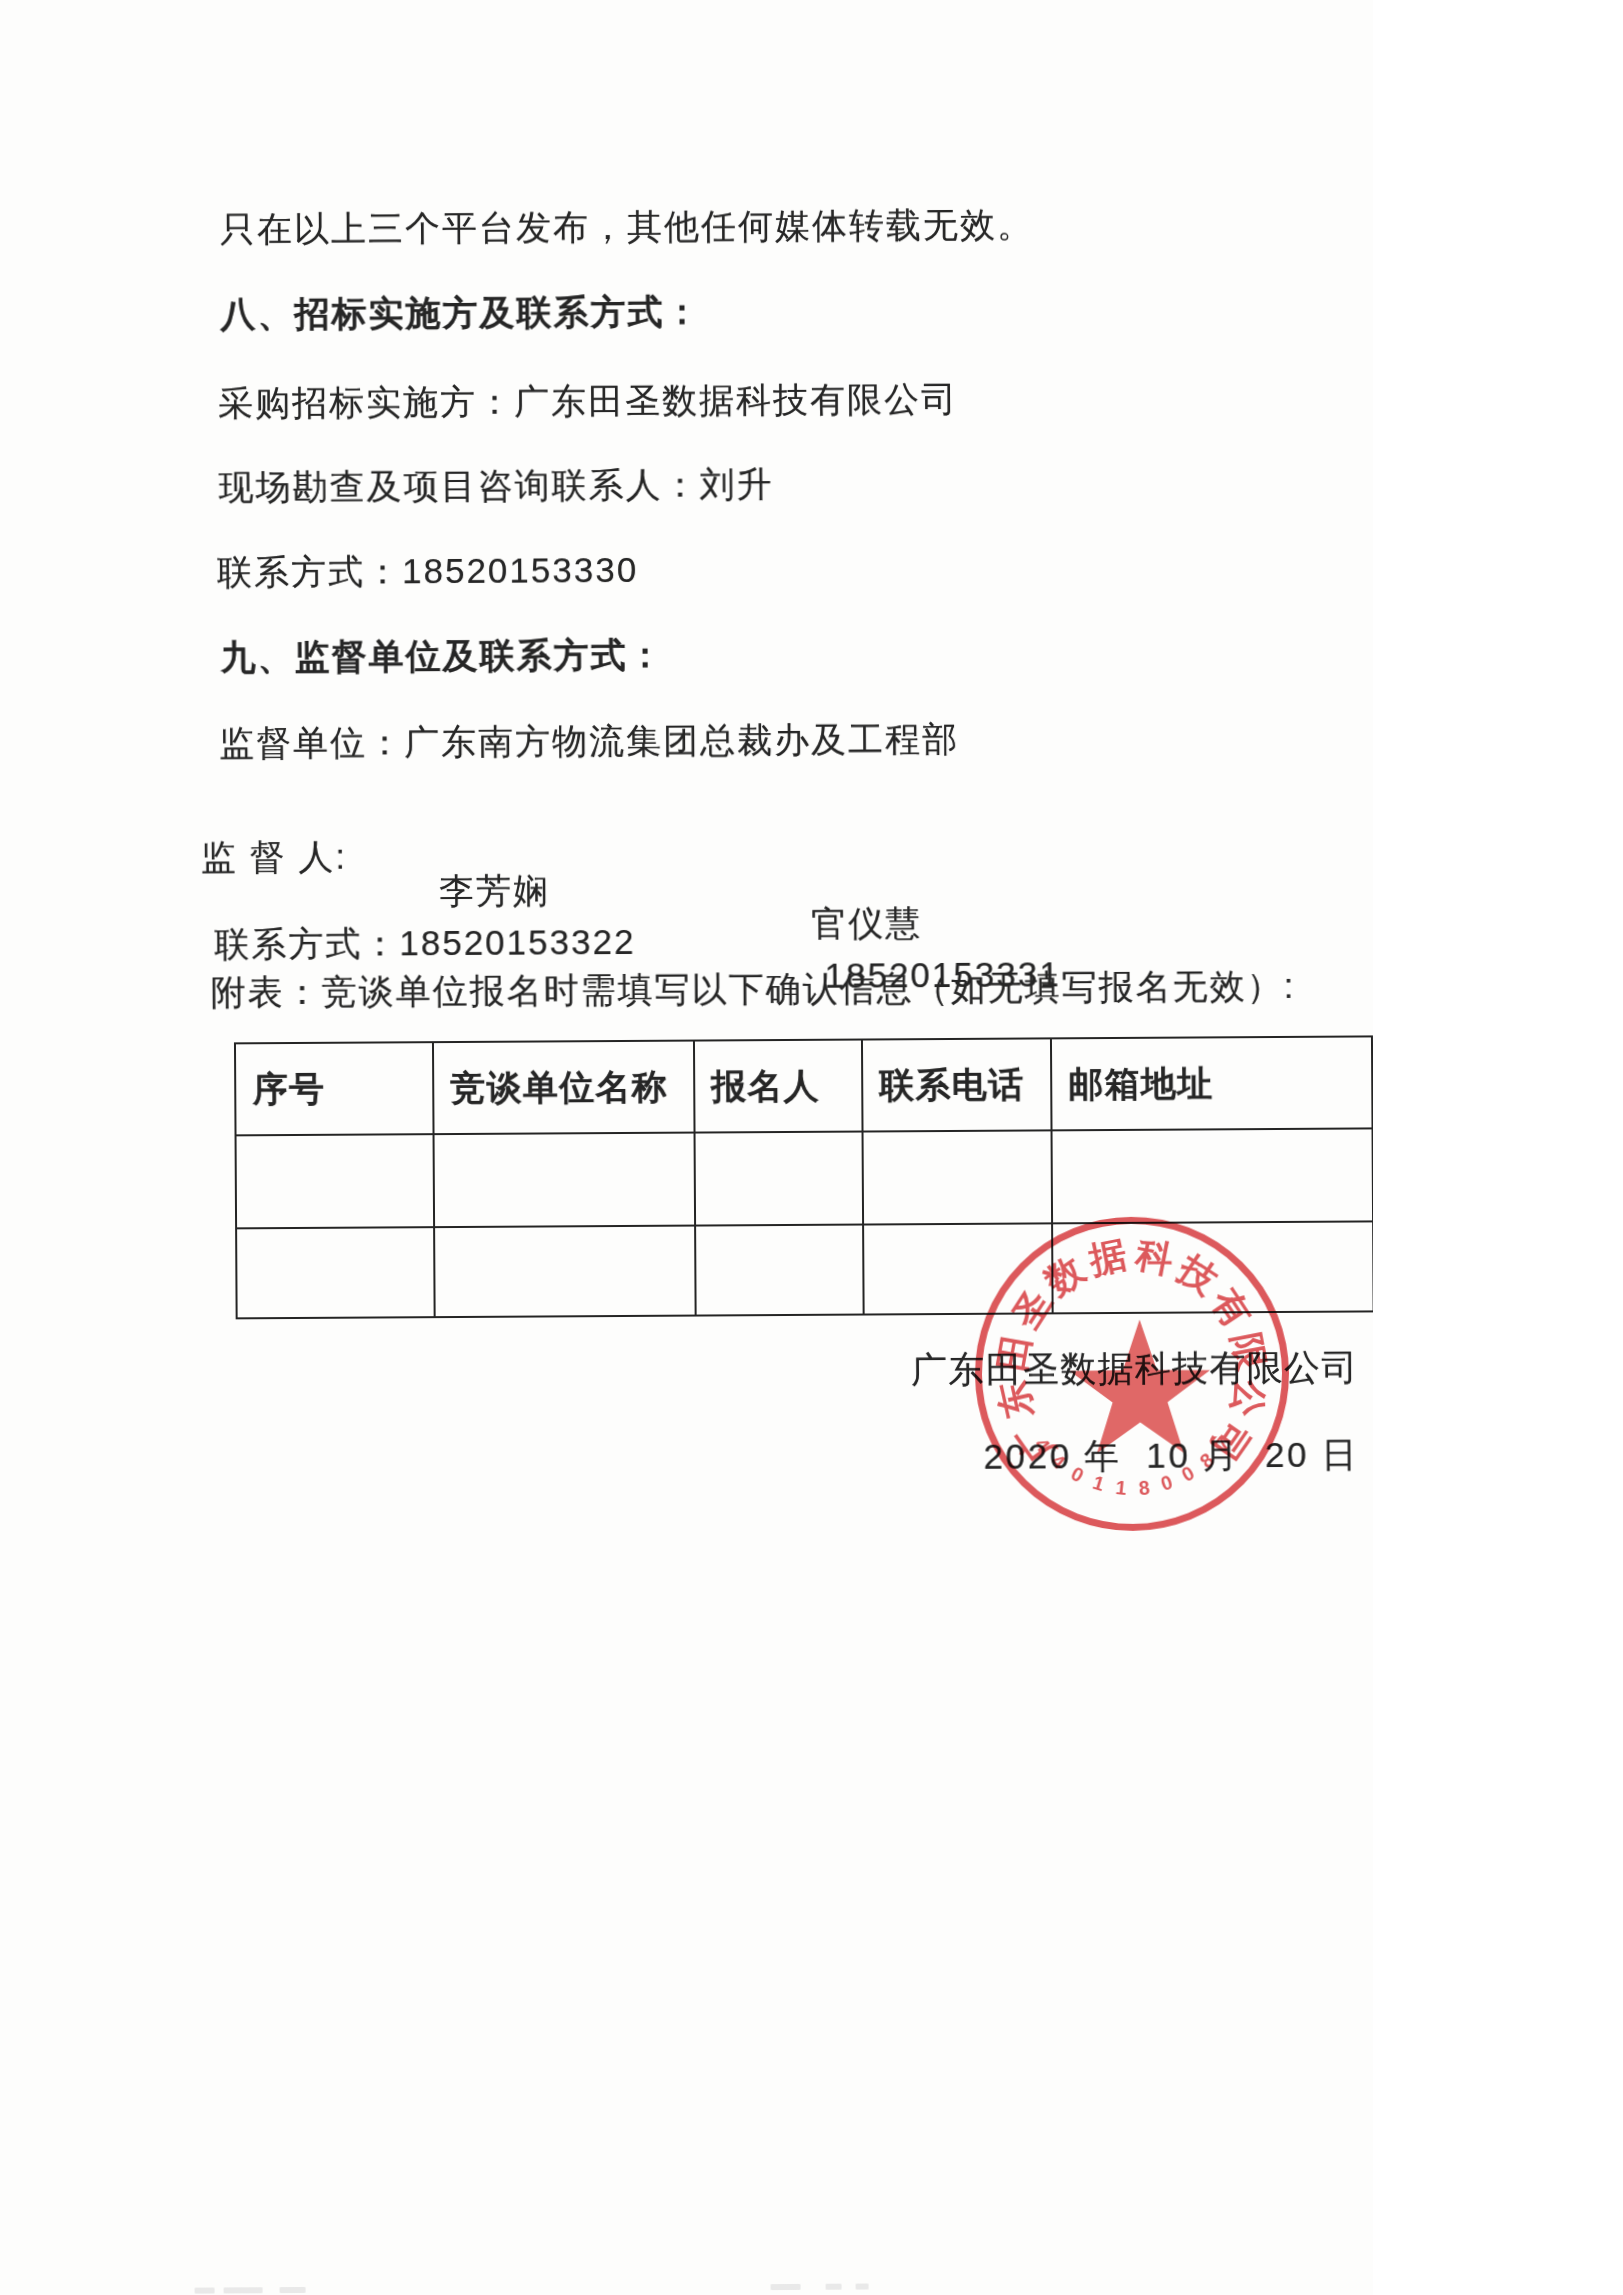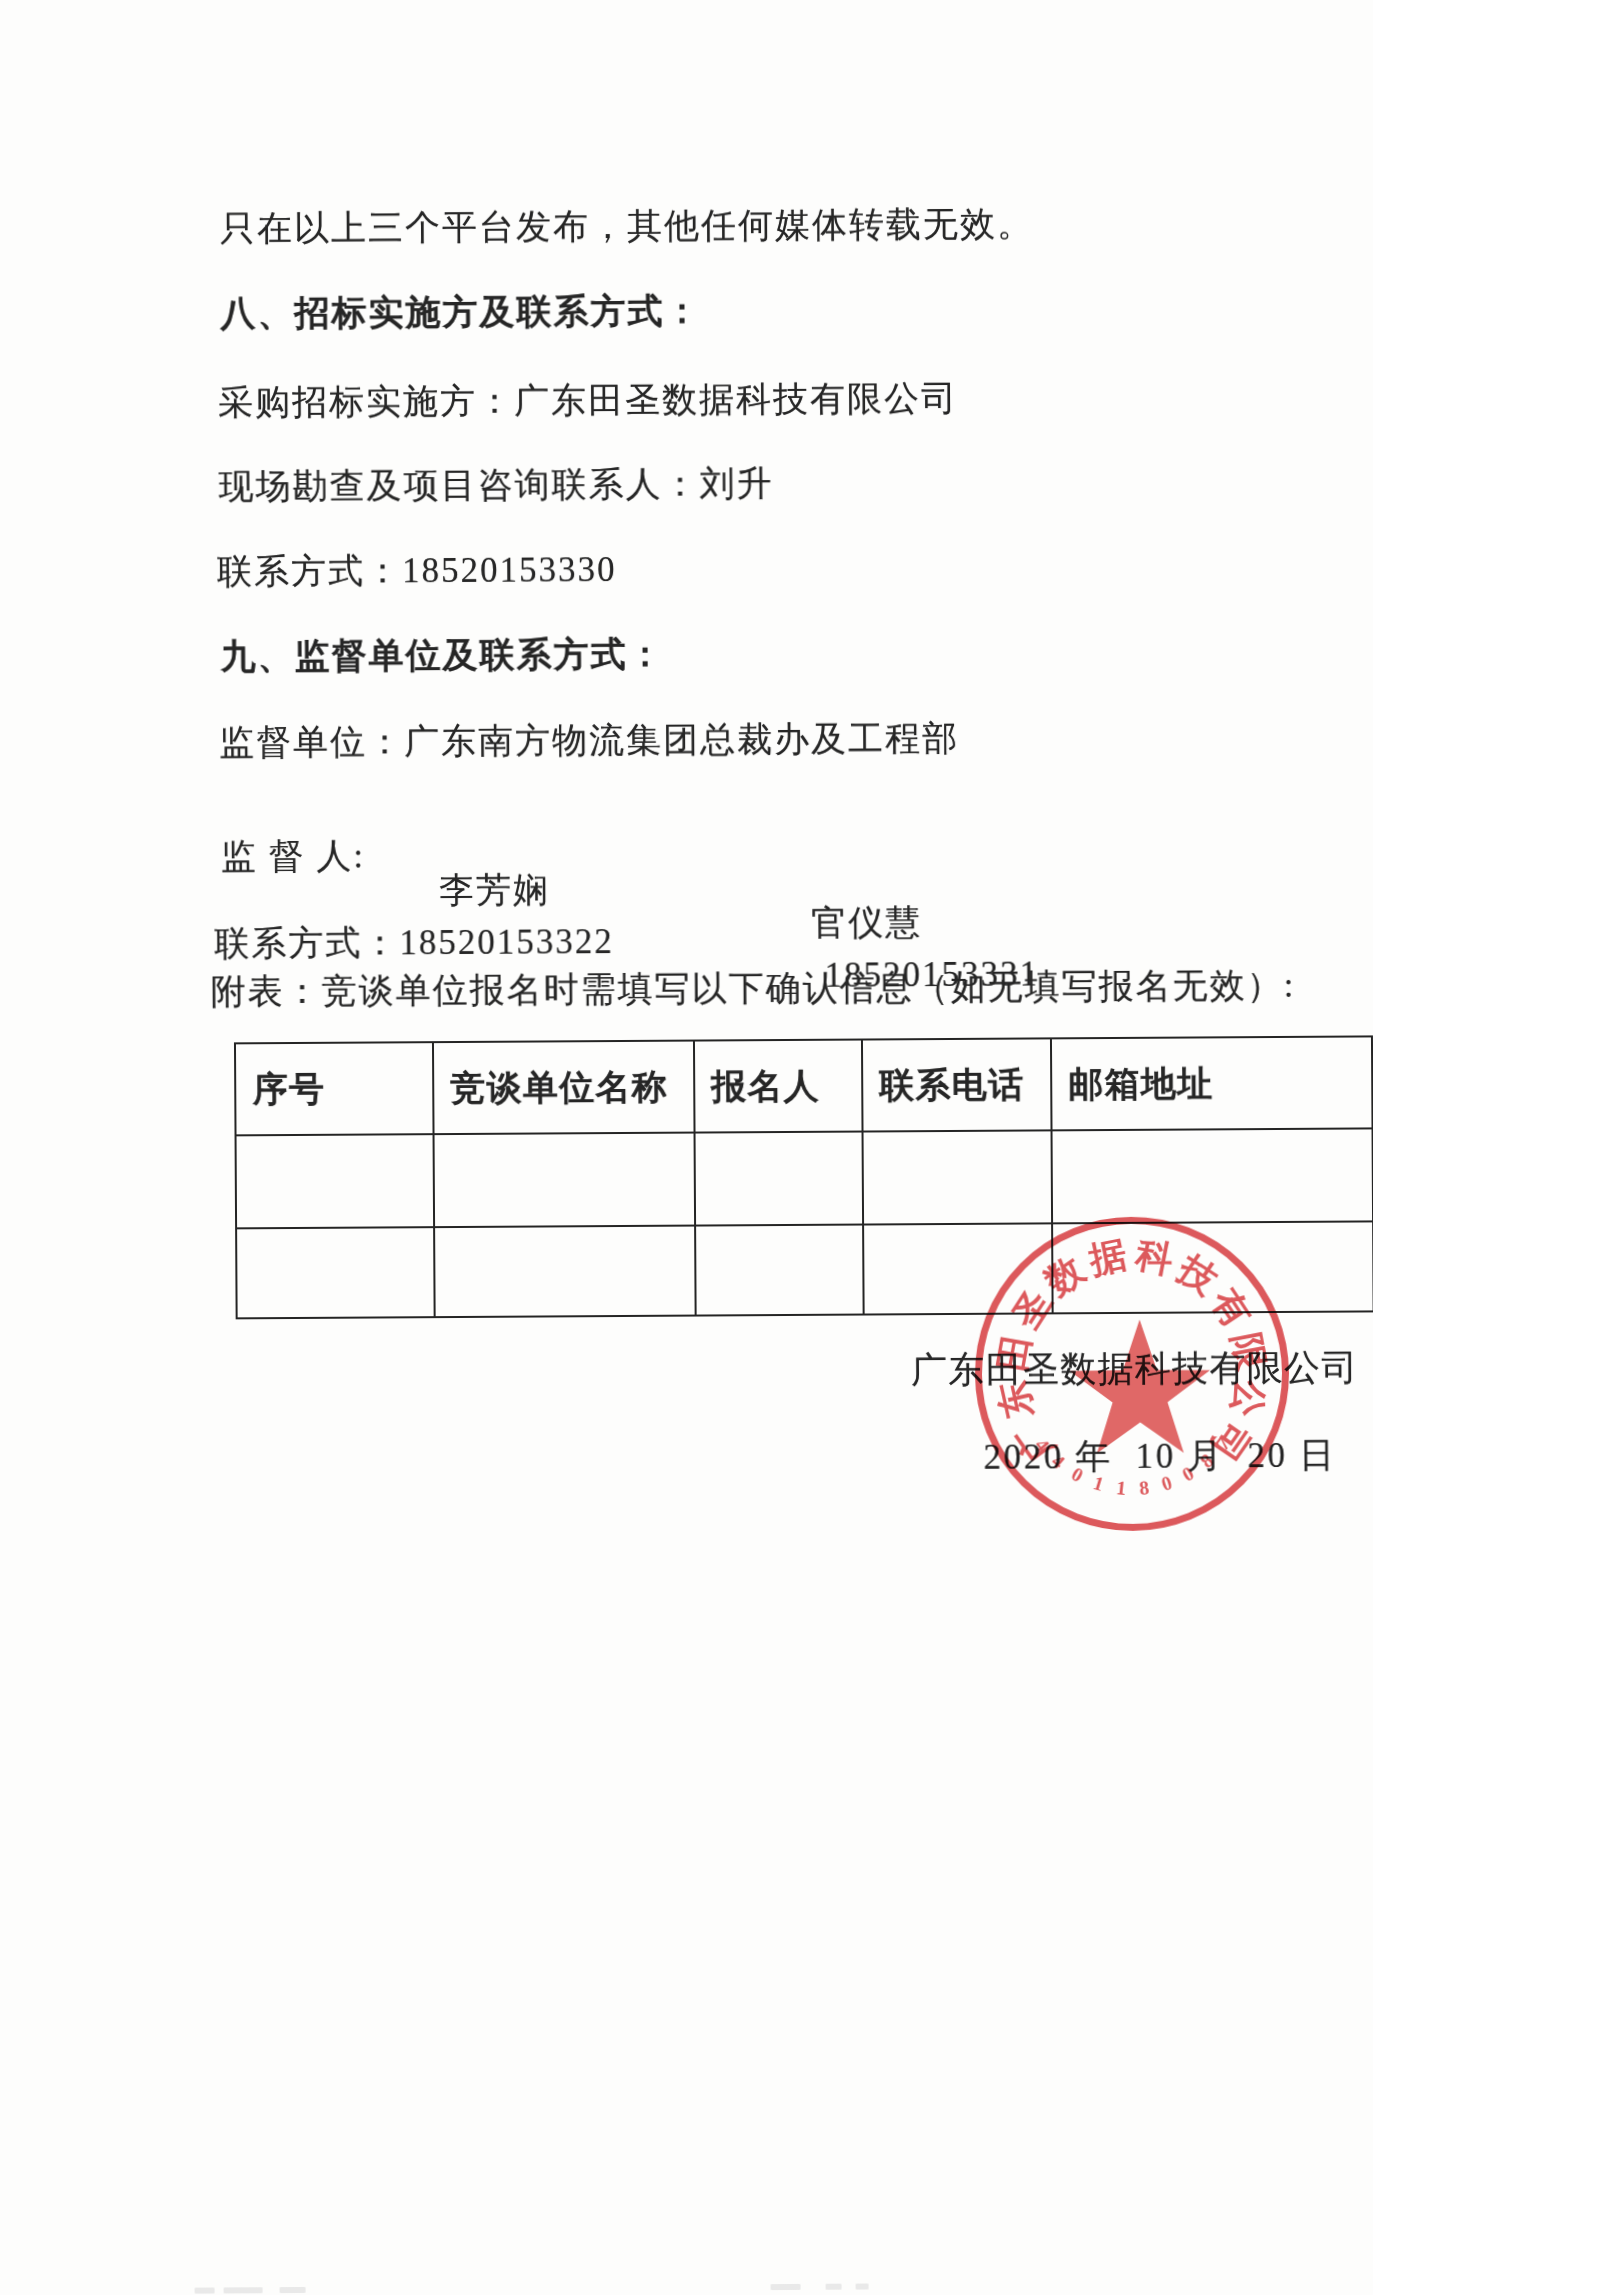--- a/index.html
+++ b/index.html
@@ -1,21 +1,21 @@
 <!DOCTYPE html>
 <html style="--stamp1: #d94a4d; --stamp2: #df5f60;font-size:10.5px"><head>
 <meta charset="utf-8">
 <style>
   html,body{margin:0;padding:0;background:#ffffff;}
   .page{
     position:relative;
     width:1373px;height:2295px;
     background:#fdfdfc;
     overflow:hidden;
-    font-family:Liberation Serif, serif;
+    font-family:Liberation Sans, sans-serif;
     color:#262626;
   }
   .tilt{
     position:absolute;inset:0;
     transform:rotate(-0.35deg);
     transform-origin:785px 1047px;
   }
   .line{
     position:absolute;
     font-size:35px;
@@ -108,21 +108,21 @@
 
     <div class="line" style="left:222px;top:466px;">现场勘查及项目咨询联系人：刘升</div>
 
     <div class="line" style="left:220px;top:551px;">联系方式：18520153330</div>
 
     <div class="line bold" style="left:223px;top:636px;">九、监督单位及联系方式：</div>
 
     <div class="line" style="left:221px;top:722px;">监督单位：广东南方物流集团总裁办及工程部</div>
 
     <div class="line" style="left:0;top:801px;width:1623px;">
-      <span class="frag" style="left:222px;">监 督 人:</span>
+      <span class="frag" style="left:202px;">监 督 人:</span>
       <span class="frag" style="left:440px;">李芳娴</span>
       <span class="frag" style="left:812px;">官仪慧</span>
     </div>
 
     <div class="line" style="left:0;top:888px;width:1623px;">
       <span class="frag" style="left:215px;">联系方式：18520153322</span>
       <span class="frag" style="left:825px;">18520153331</span>
     </div>
 
     <div class="line" style="left:211px;top:971px;">附表：竞谈单位报名时需填写以下确认信息（如无填写报名无效）:</div>

